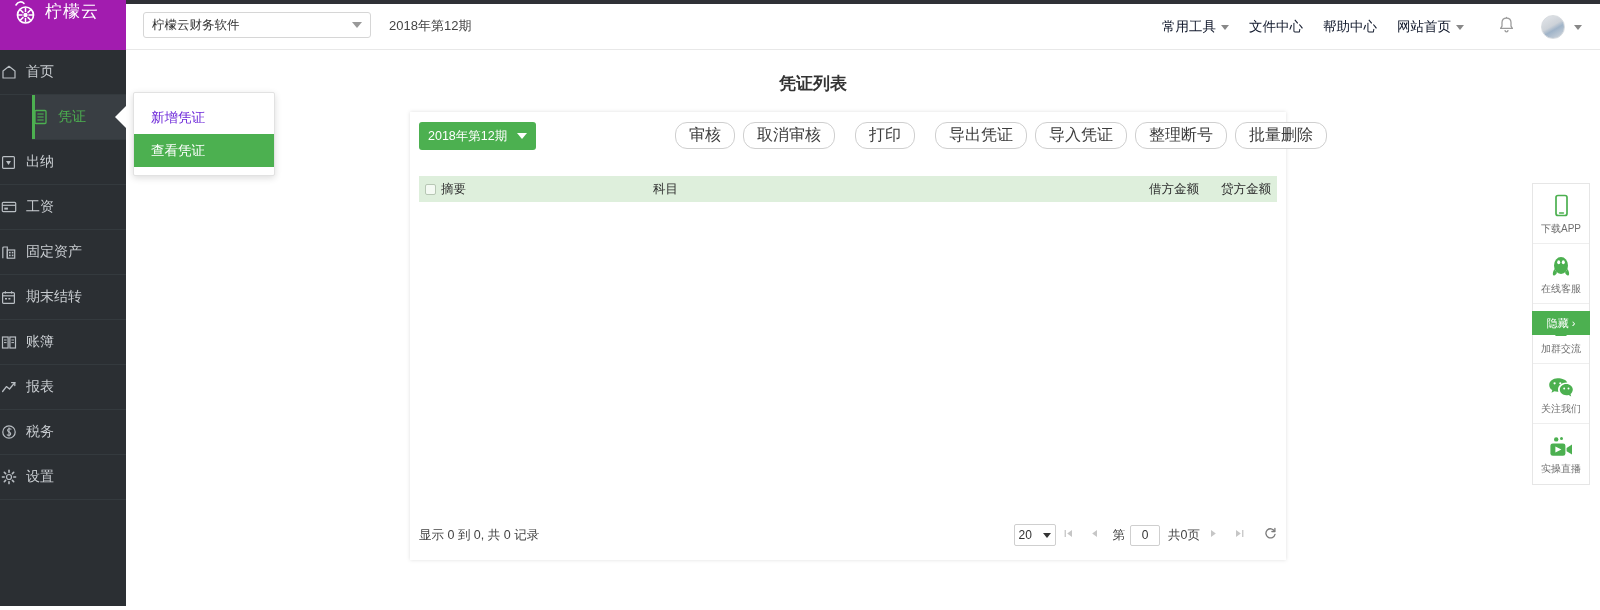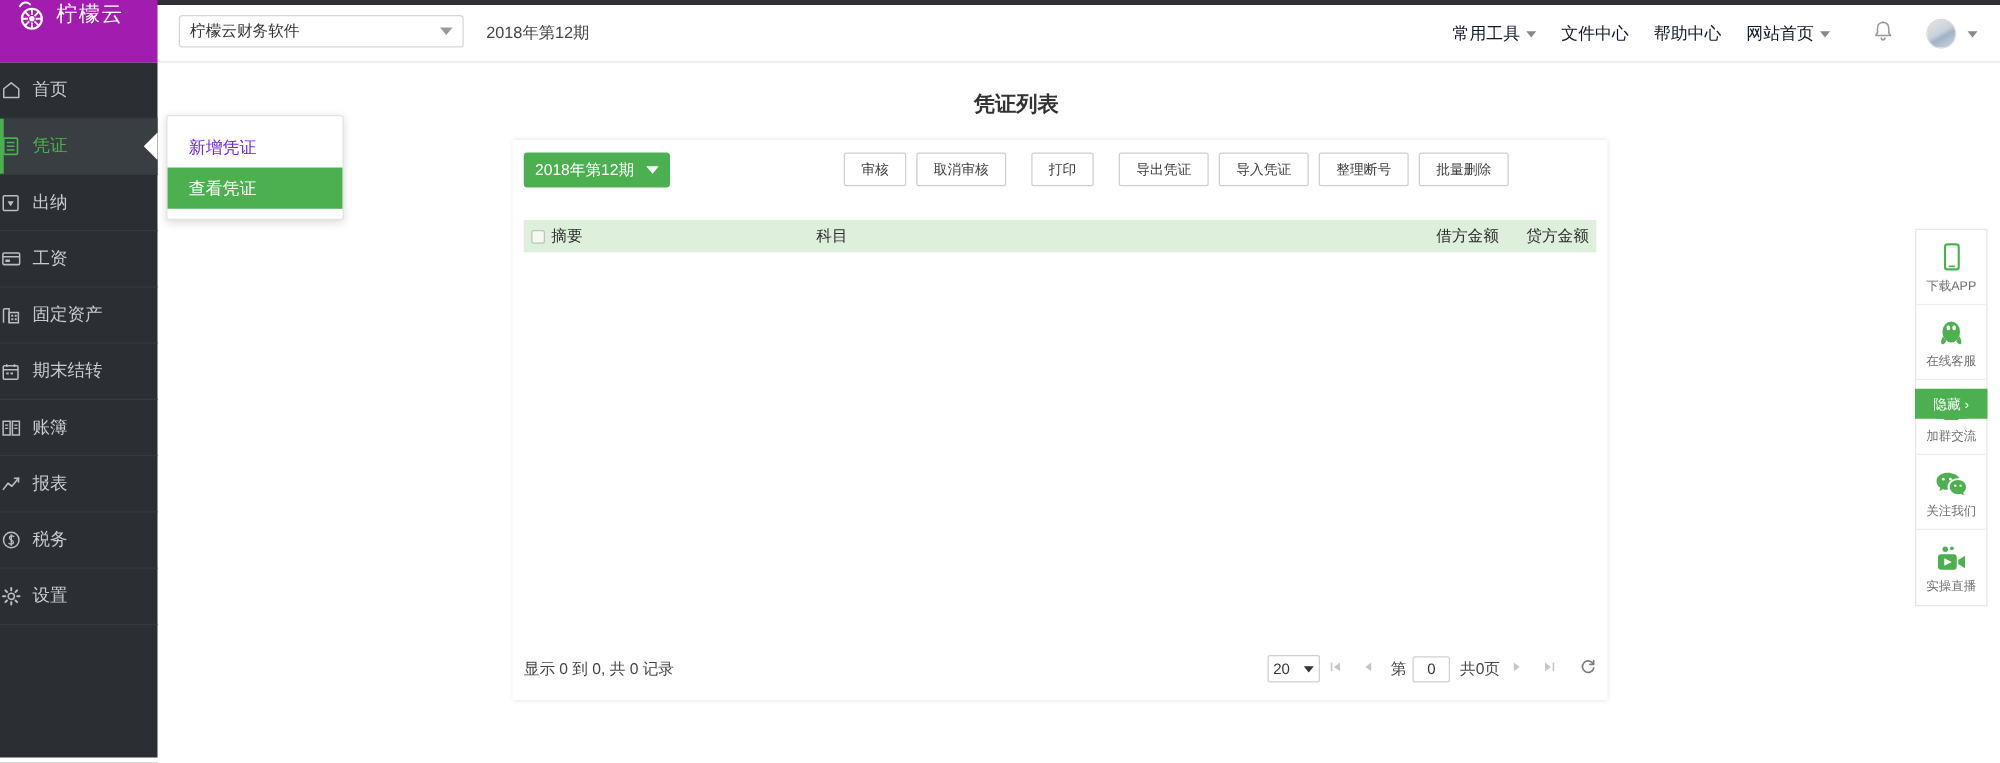--- a/index.html
+++ b/index.html
@@ -76,21 +76,21 @@
     position: relative; height: 45px; display: flex; align-items: center;
     color: #c8ccd0; font-size: 14px;
     border-bottom: 1px solid #343a3e;
     cursor: default;
   }
   .nav-item .nav-ico {
     width: 17px; height: 17px; flex: 0 0 17px; margin-right: 9px;
     display: flex; align-items: center; justify-content: center;
   }
   .nav-item.active {
-    background: #393e43; color: #4cb050;
+    background: #393e43; color: #4cb050; margin-left: 32px;
   }
   .nav-item.active::before {
     content: ""; position: absolute; left: 0; top: 0; bottom: 0; width: 3px;
     background: #4cb050;
   }
   .nav-item.active::after {
     content: ""; position: absolute; right: 0; top: 50%; margin-top: -11px;
     width: 0; height: 0;
     border-top: 11px solid transparent; border-bottom: 11px solid transparent;
     border-right: 11px solid #ffffff;
@@ -124,23 +124,23 @@
     display: flex; align-items: center; padding: 0 9px;
   }
   .period-btn .caret2 {
     margin-left: 10px; width: 0; height: 0;
     border-left: 5px solid transparent; border-right: 5px solid transparent;
     border-top: 6px solid #ffffff;
   }
   .btn-group { position: absolute; top: 10px; left: 265px; display: flex; }
   .tbtn {
     height: 27px; padding: 0 13px; background: #ffffff;
-    border: 1px solid #cfcfcf; font-size: 11px; color: #3c3c3c;
+    border: 1px solid #cfcfcf; font-size: 16px; color: #3c3c3c;
     display: flex; align-items: center; justify-content: center;
-    margin-right: 8px; border-radius: 2px; white-space: nowrap;
+    margin-right: 8px; border-radius: 12px; white-space: nowrap;
   }
   .tbtn.gap { margin-right: 20px; text-align: center; }
 
   
   .thead {
     position: absolute; top: 64px; left: 9px; width: 858px; height: 26px;
     background: #deefdc; display: flex; align-items: center;
     font-size: 12.5px; color: #2e2e2e;
   }
   .th-check { width: 22px; display: flex; justify-content: center; }

